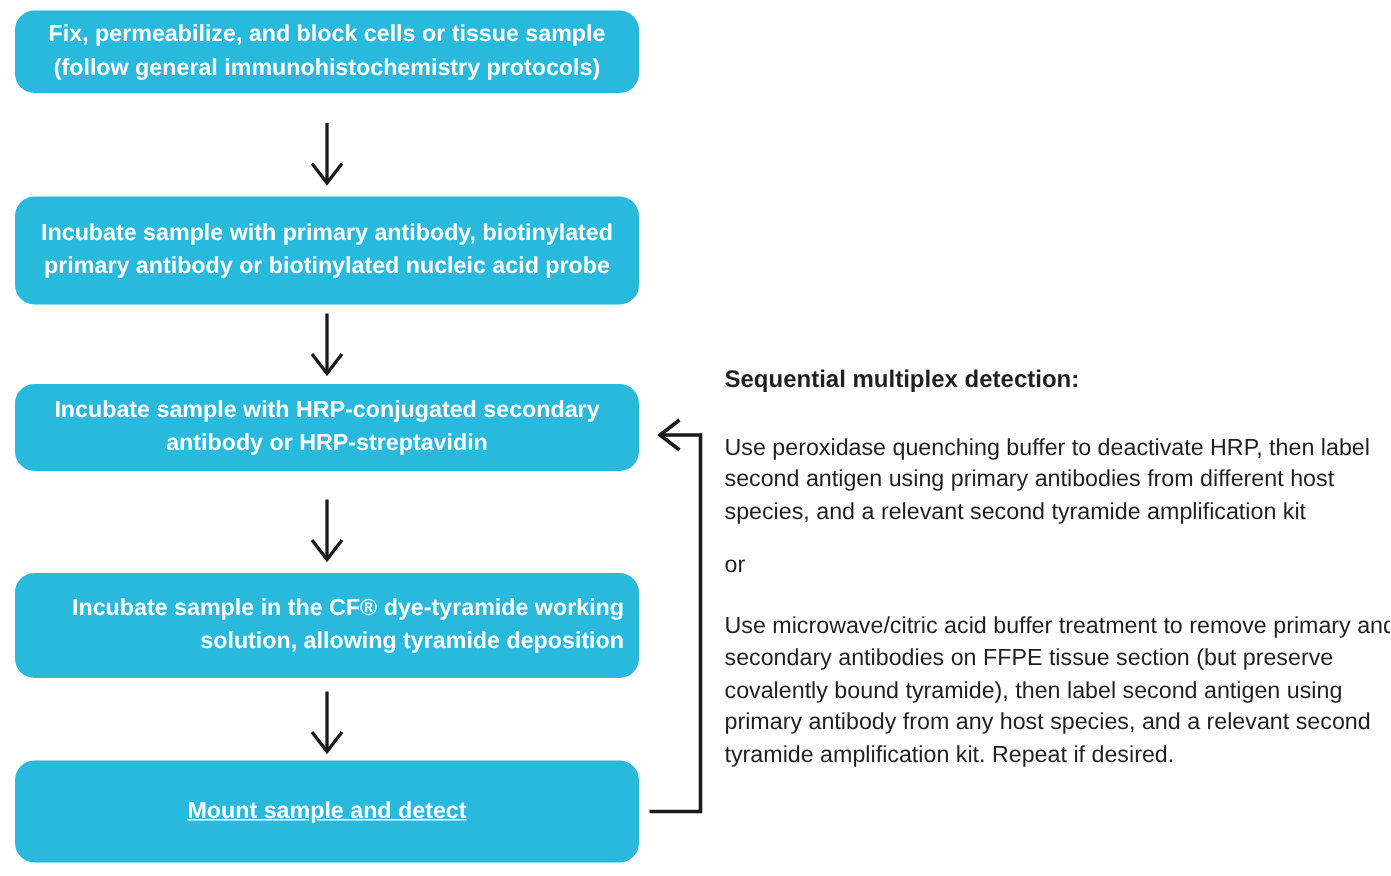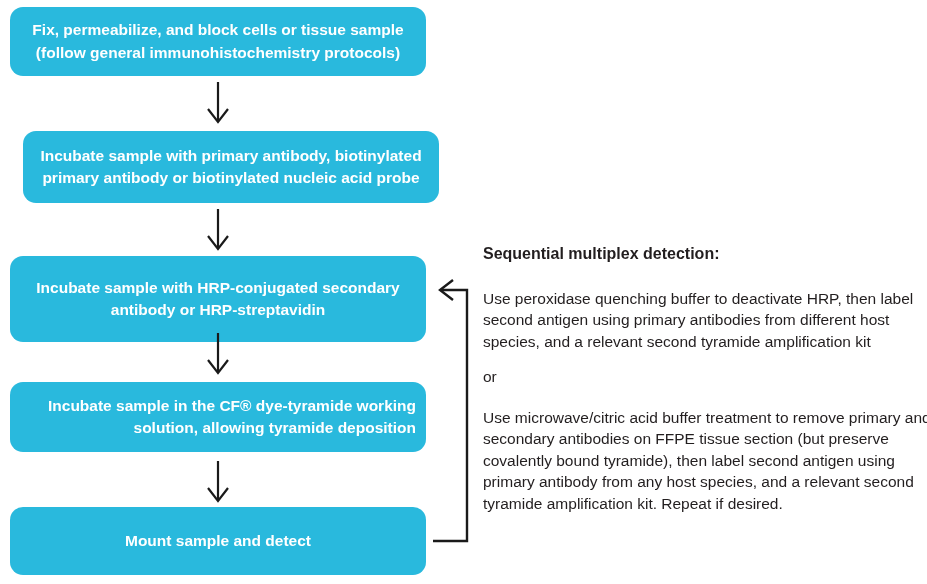--- a/index.html
+++ b/index.html
@@ -81,57 +81,57 @@
   }
   .side-note .or-sep {
     margin-bottom: 19px;
   }
 </style>
 </head>
 <body>
 
 <div class="canvas">
 
-  <div class="flow-box" style="top:7px; height:69px;">
+  <div class="flow-box" style="top:7px; height:55px;">
     <span>Fix, permeabilize, and block cells or tissue sample (follow general immunohistochemistry protocols)</span>
   </div>
 
   <svg class="arrow-down" style="top:81px;" viewBox="0 0 28 44" aria-hidden="true">
     <line x1="14" y1="1" x2="14" y2="40"></line>
     <polyline points="4,28 14,41 24,28"></polyline>
   </svg>
 
-  <div class="flow-box" style="top:131px; height:72px;margin-left:13px;">
+  <div class="flow-box" style="top:131px; height:72px;">
     <span>Incubate sample with primary antibody, biotinylated primary antibody or biotinylated nucleic acid probe</span>
   </div>
 
   <svg class="arrow-down" style="top:208px;" viewBox="0 0 28 44" aria-hidden="true">
     <line x1="14" y1="1" x2="14" y2="40"></line>
     <polyline points="4,28 14,41 24,28"></polyline>
   </svg>
 
-  <div class="flow-box" style="top:256px; height:86px;">
+  <div class="flow-box" style="top:256px; height:58px;">
     <span>Incubate sample with HRP-conjugated secondary antibody or HRP-streptavidin</span>
   </div>
 
   <svg class="arrow-down" style="top:332px;" viewBox="0 0 28 44" aria-hidden="true">
     <line x1="14" y1="1" x2="14" y2="40"></line>
     <polyline points="4,28 14,41 24,28"></polyline>
   </svg>
 
   <div class="flow-box" style="top:382px; height:70px;text-align:right;">
     <span>Incubate sample in the CF® dye-tyramide working solution, allowing tyramide deposition</span>
   </div>
 
   <svg class="arrow-down" style="top:460px;" viewBox="0 0 28 44" aria-hidden="true">
     <line x1="14" y1="1" x2="14" y2="40"></line>
     <polyline points="4,28 14,41 24,28"></polyline>
   </svg>
 
-  <div class="flow-box" style="top:507px; height:68px;">
+  <div class="flow-box" style="top:507px; height:68px;text-decoration:underline;">
     <span>Mount sample and detect</span>
   </div>
 
   <svg class="connector" viewBox="0 0 60 285" aria-hidden="true">
     <path d="M 8 271 H 42 V 20 H 16"></path>
     <polyline points="28,10 15,20 28,30"></polyline>
   </svg>
 
   <div class="side-note">
     <div class="heading">Sequential multiplex detection:</div>

